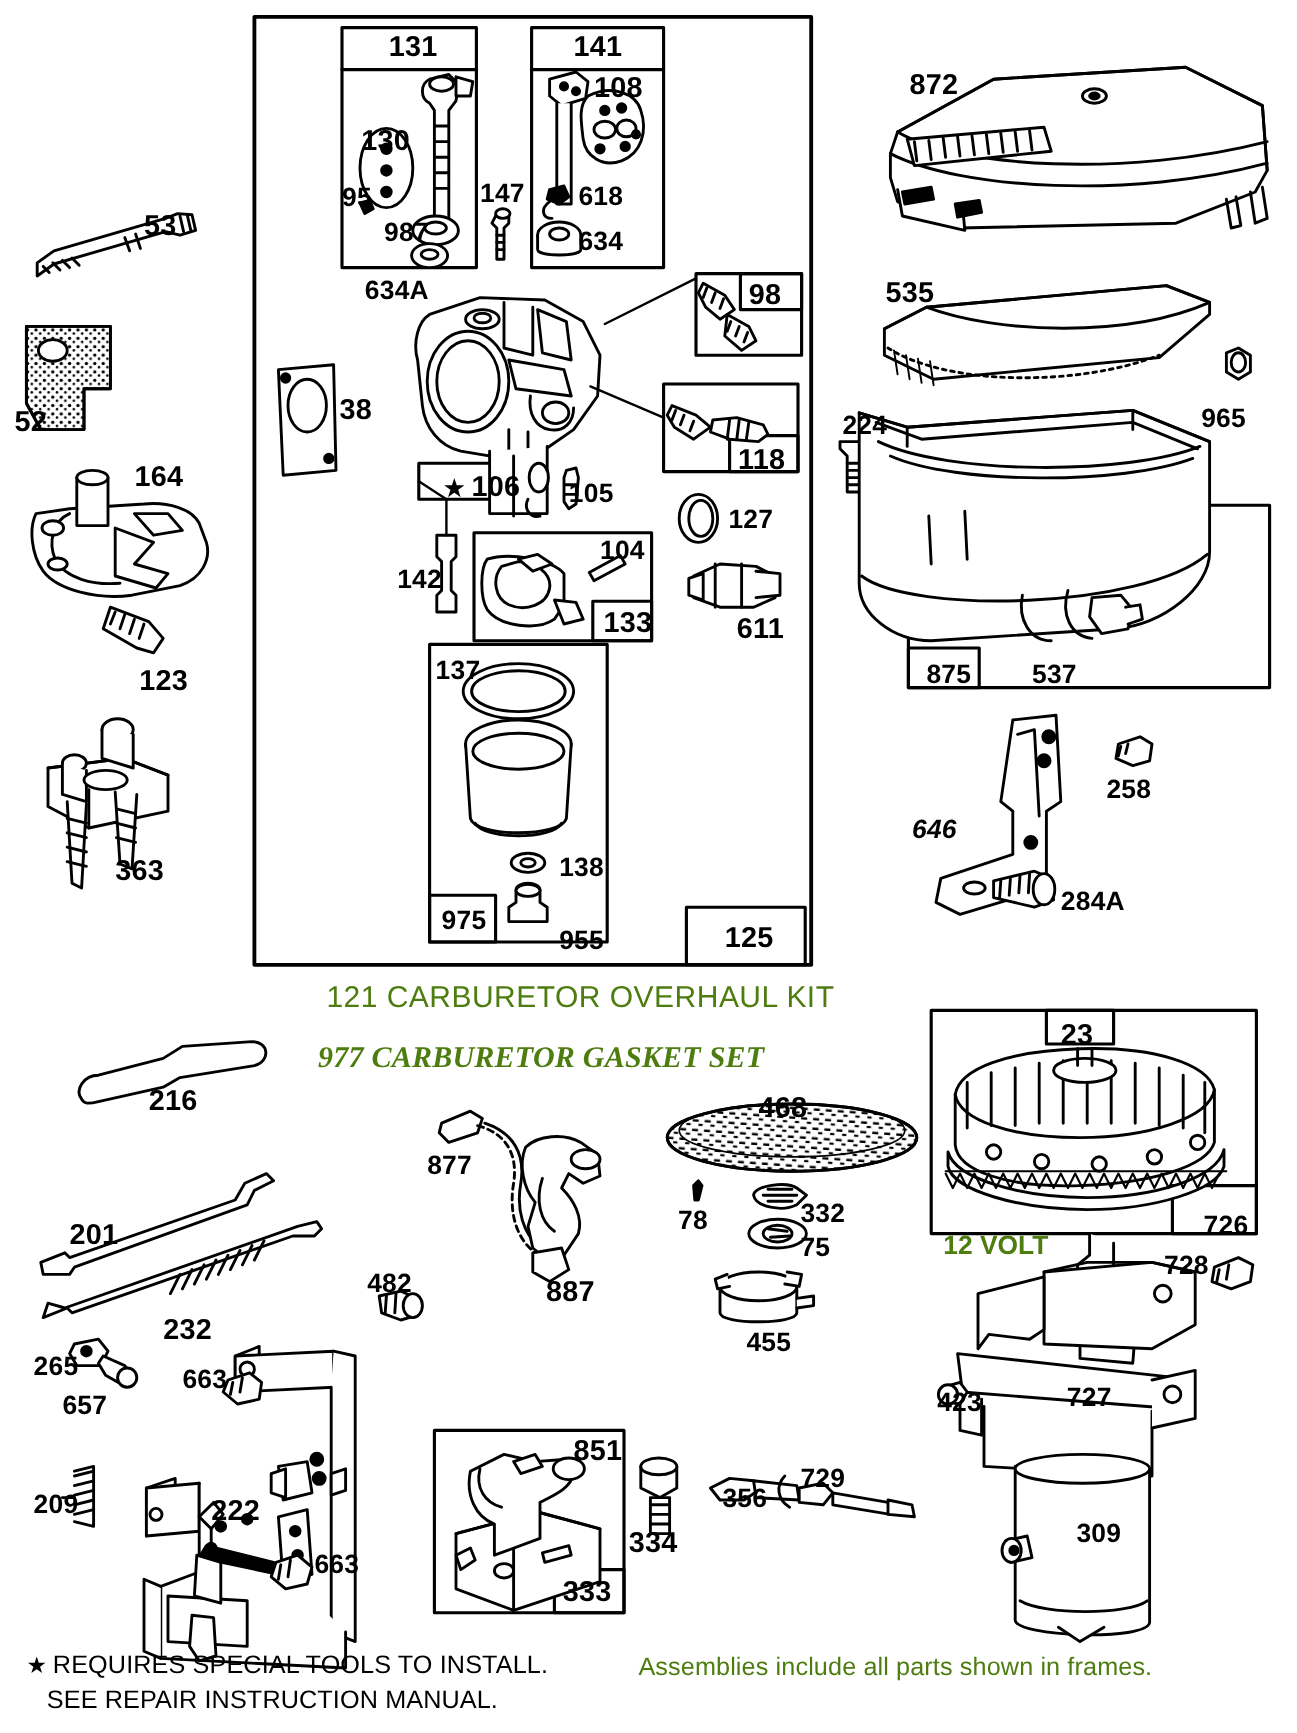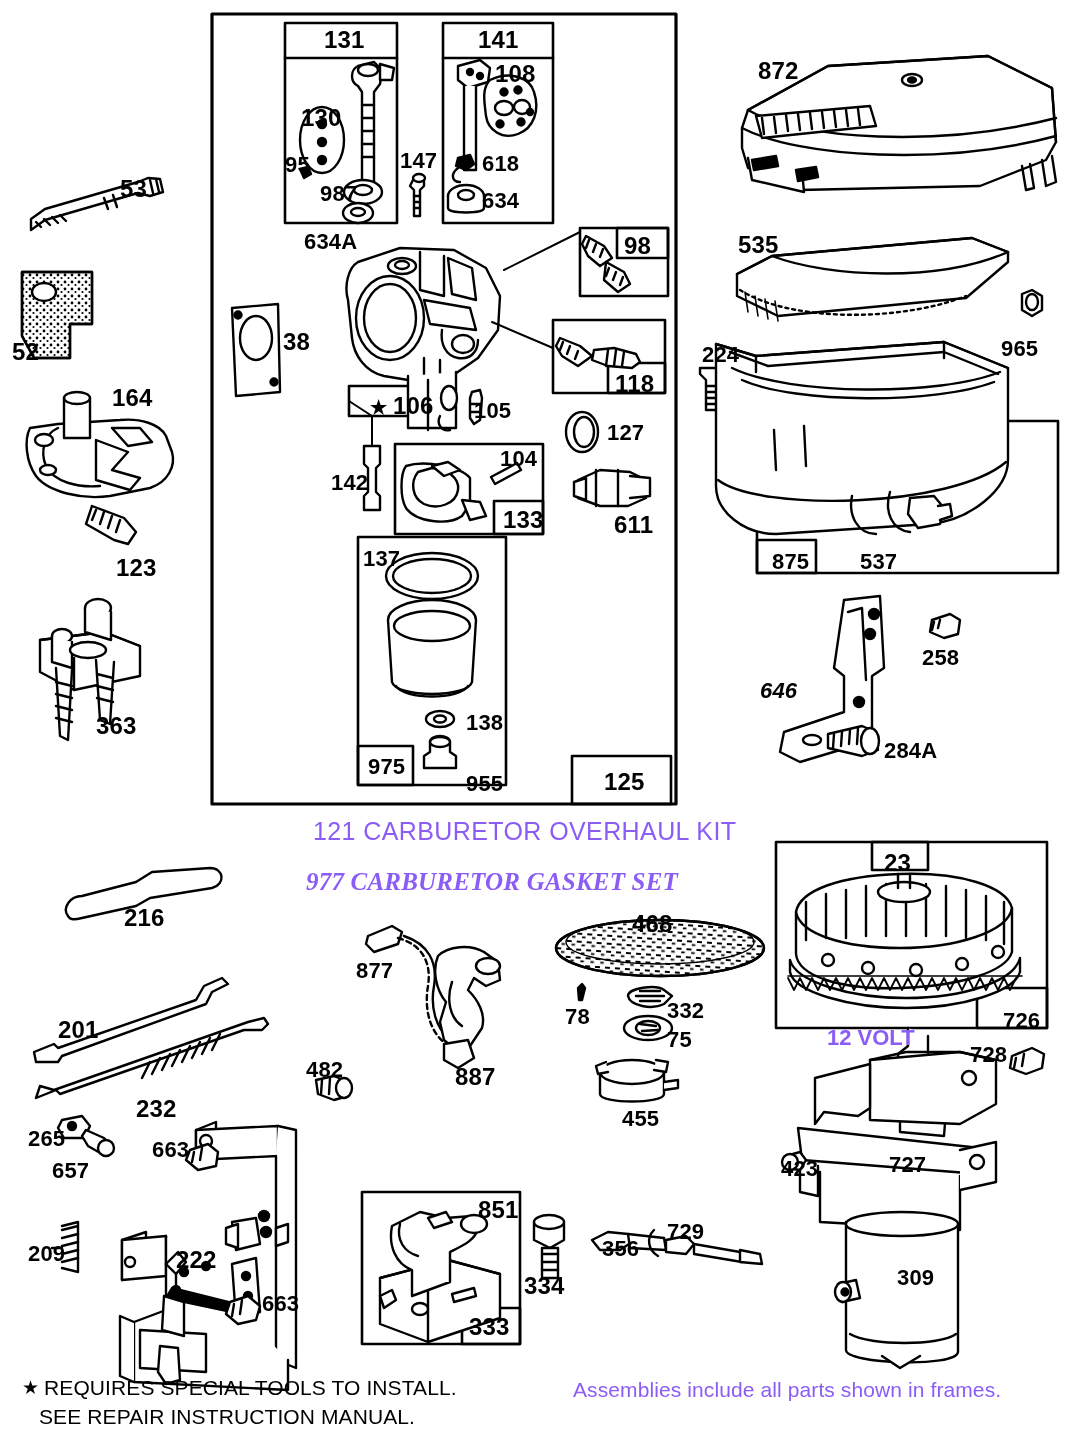--- a/index.html
+++ b/index.html
@@ -10,21 +10,21 @@
   #stage{position:absolute;inset:0;}
   svg#art{position:absolute;left:0;top:0;width:1081px;height:1444px;}
   .lbl{
     position:absolute;font-family:"Liberation Sans",sans-serif;
     font-weight:bold;color:#000;white-space:nowrap;line-height:1;
     letter-spacing:0.2px;
   }
   .lbl-m{font-size:22px;}
   .lbl-l{font-size:24px;}
   .cap{
-    position:absolute;white-space:nowrap;color:#8b5cf6;line-height:1.1;margin-left:41px;
+    position:absolute;white-space:nowrap;color:#4d7c0f;line-height:1.1;
   }
   .cap-kit{font-family:"Liberation Sans",sans-serif;font-size:25px;font-weight:400;letter-spacing:0.4px;}
   .cap-gasket{font-family:"Liberation Serif",serif;font-size:25px;font-weight:700;letter-spacing:0.2px;font-style:italic;}
   .cap-foot{font-family:"Liberation Sans",sans-serif;font-size:21px;font-weight:400;letter-spacing:0.1px;}
   .cap-foot2{font-family:"Liberation Sans",sans-serif;font-size:21px;font-weight:400;letter-spacing:0.1px;}
   .volt{font-family:"Liberation Sans",sans-serif;font-size:22px;font-weight:bold;}
   .star{font-size:19px;}
 </style>
 </head>
 <body>

